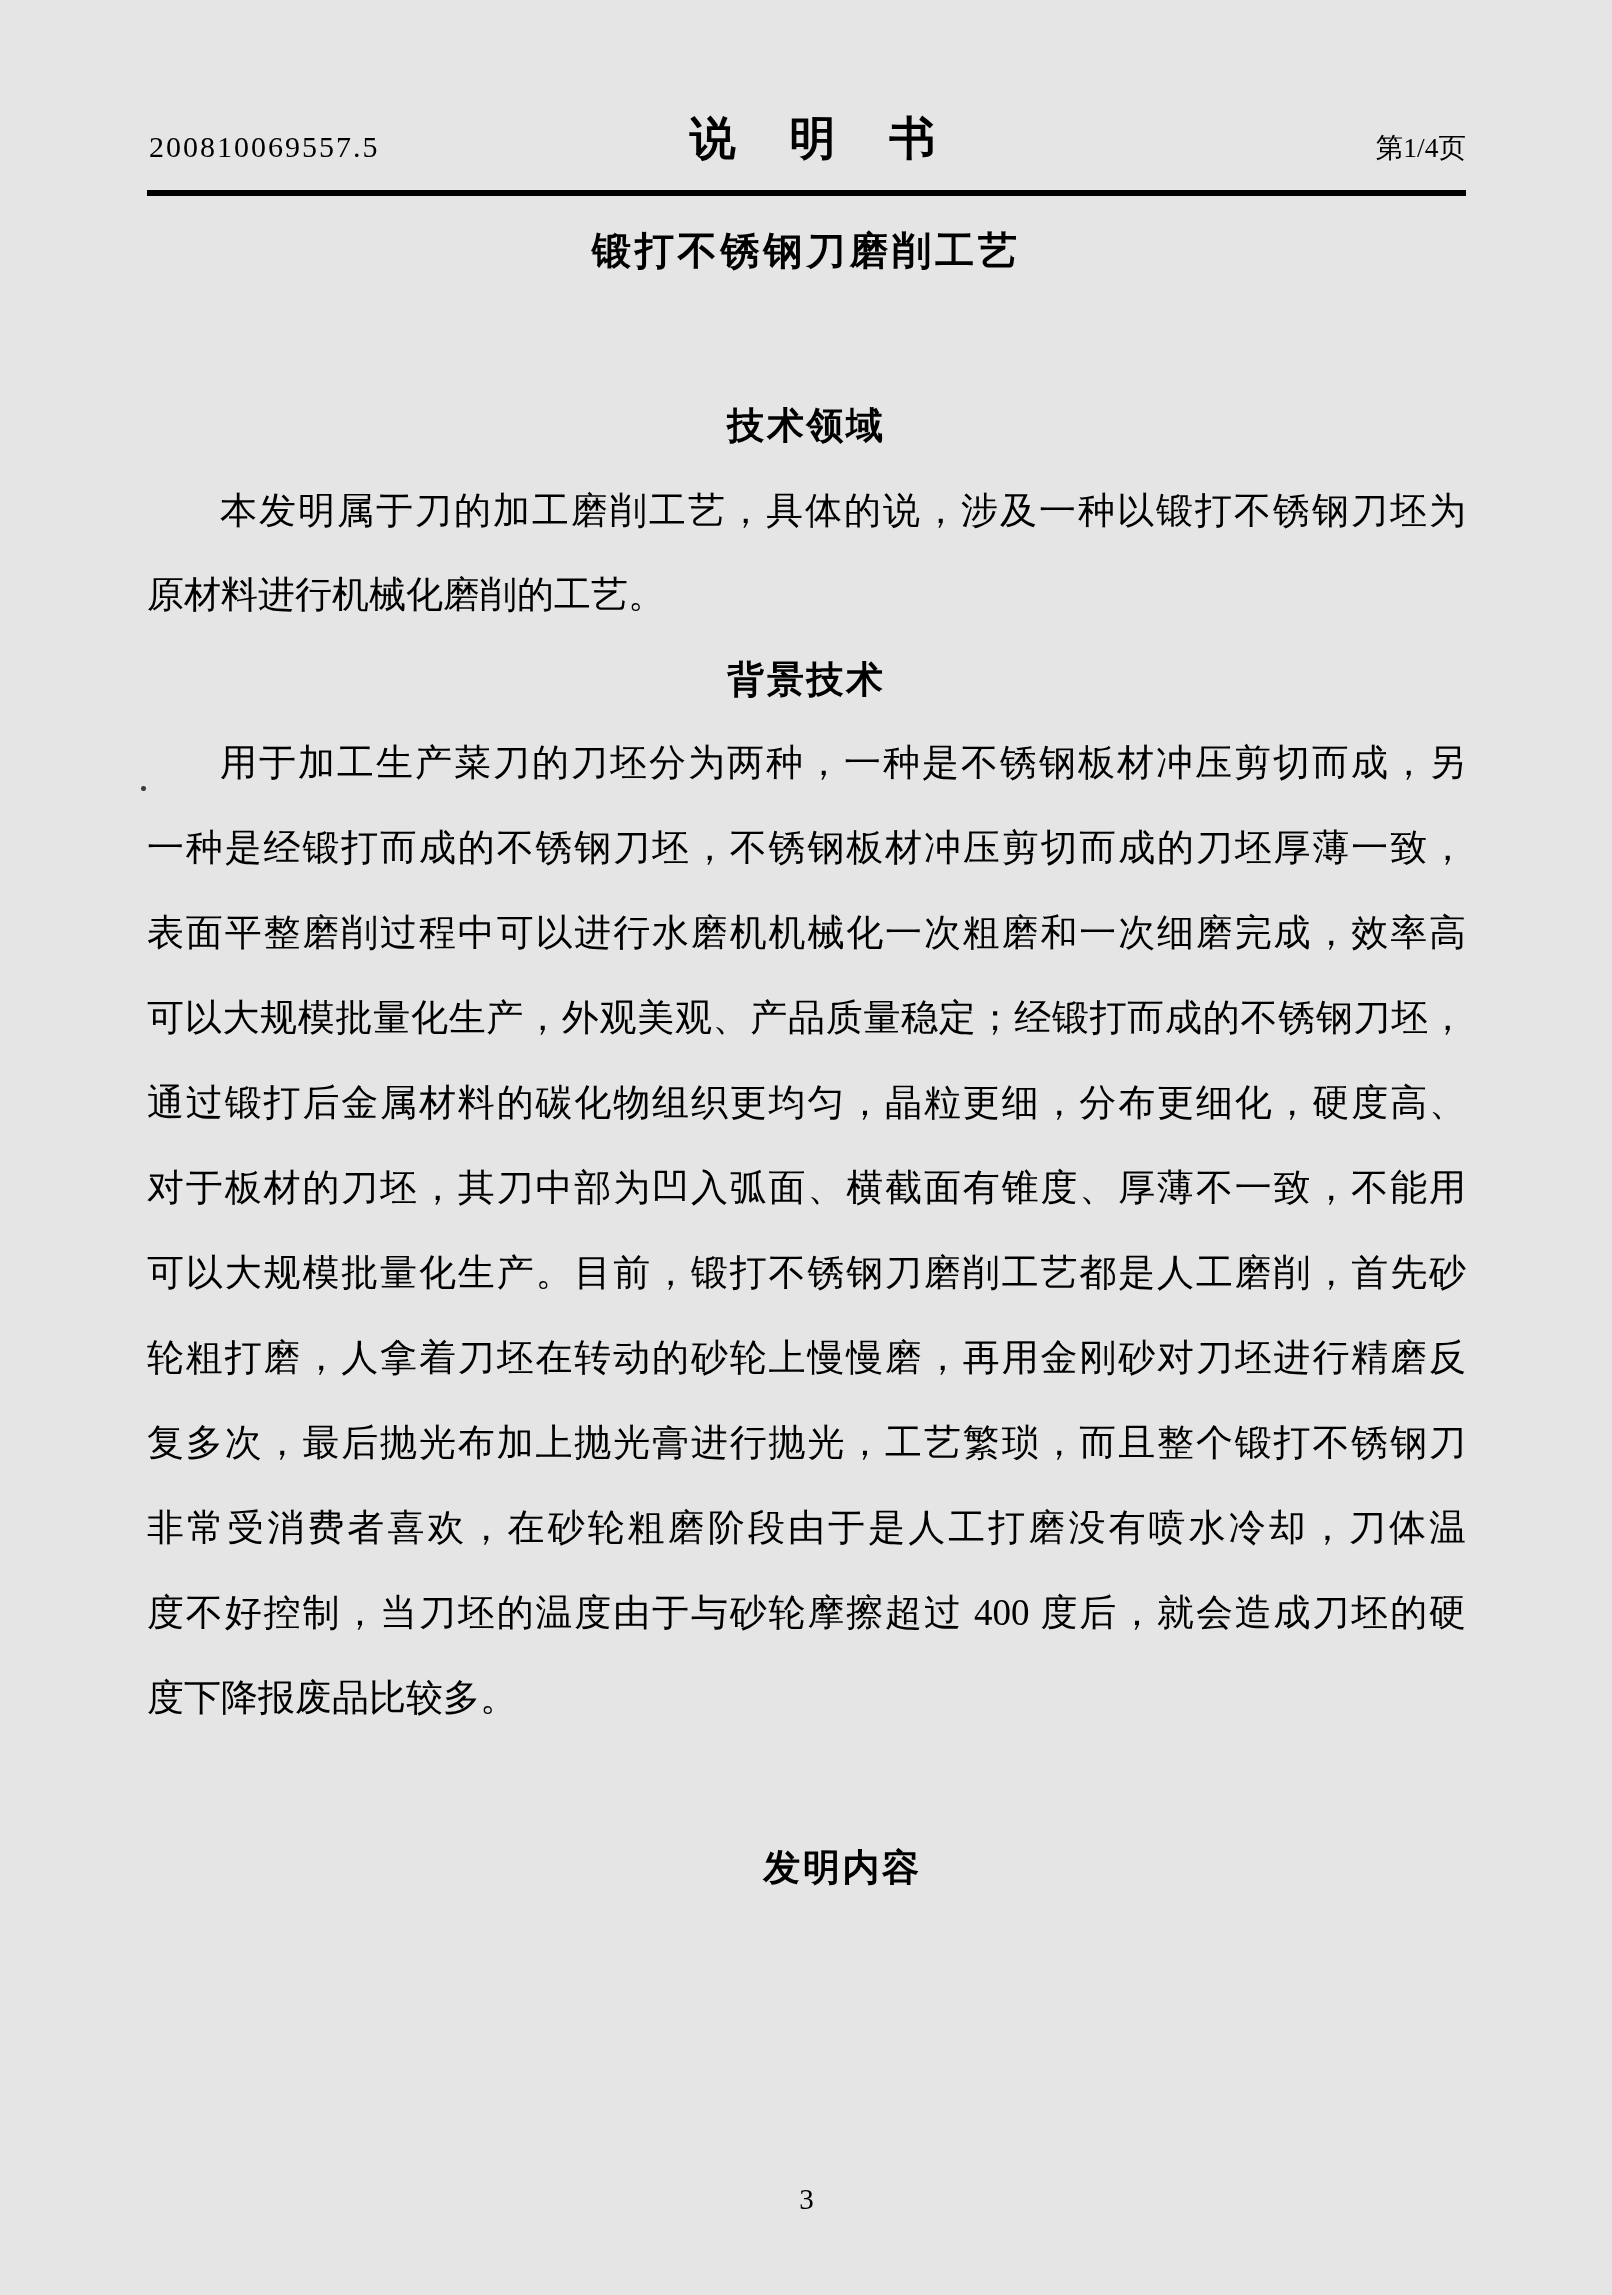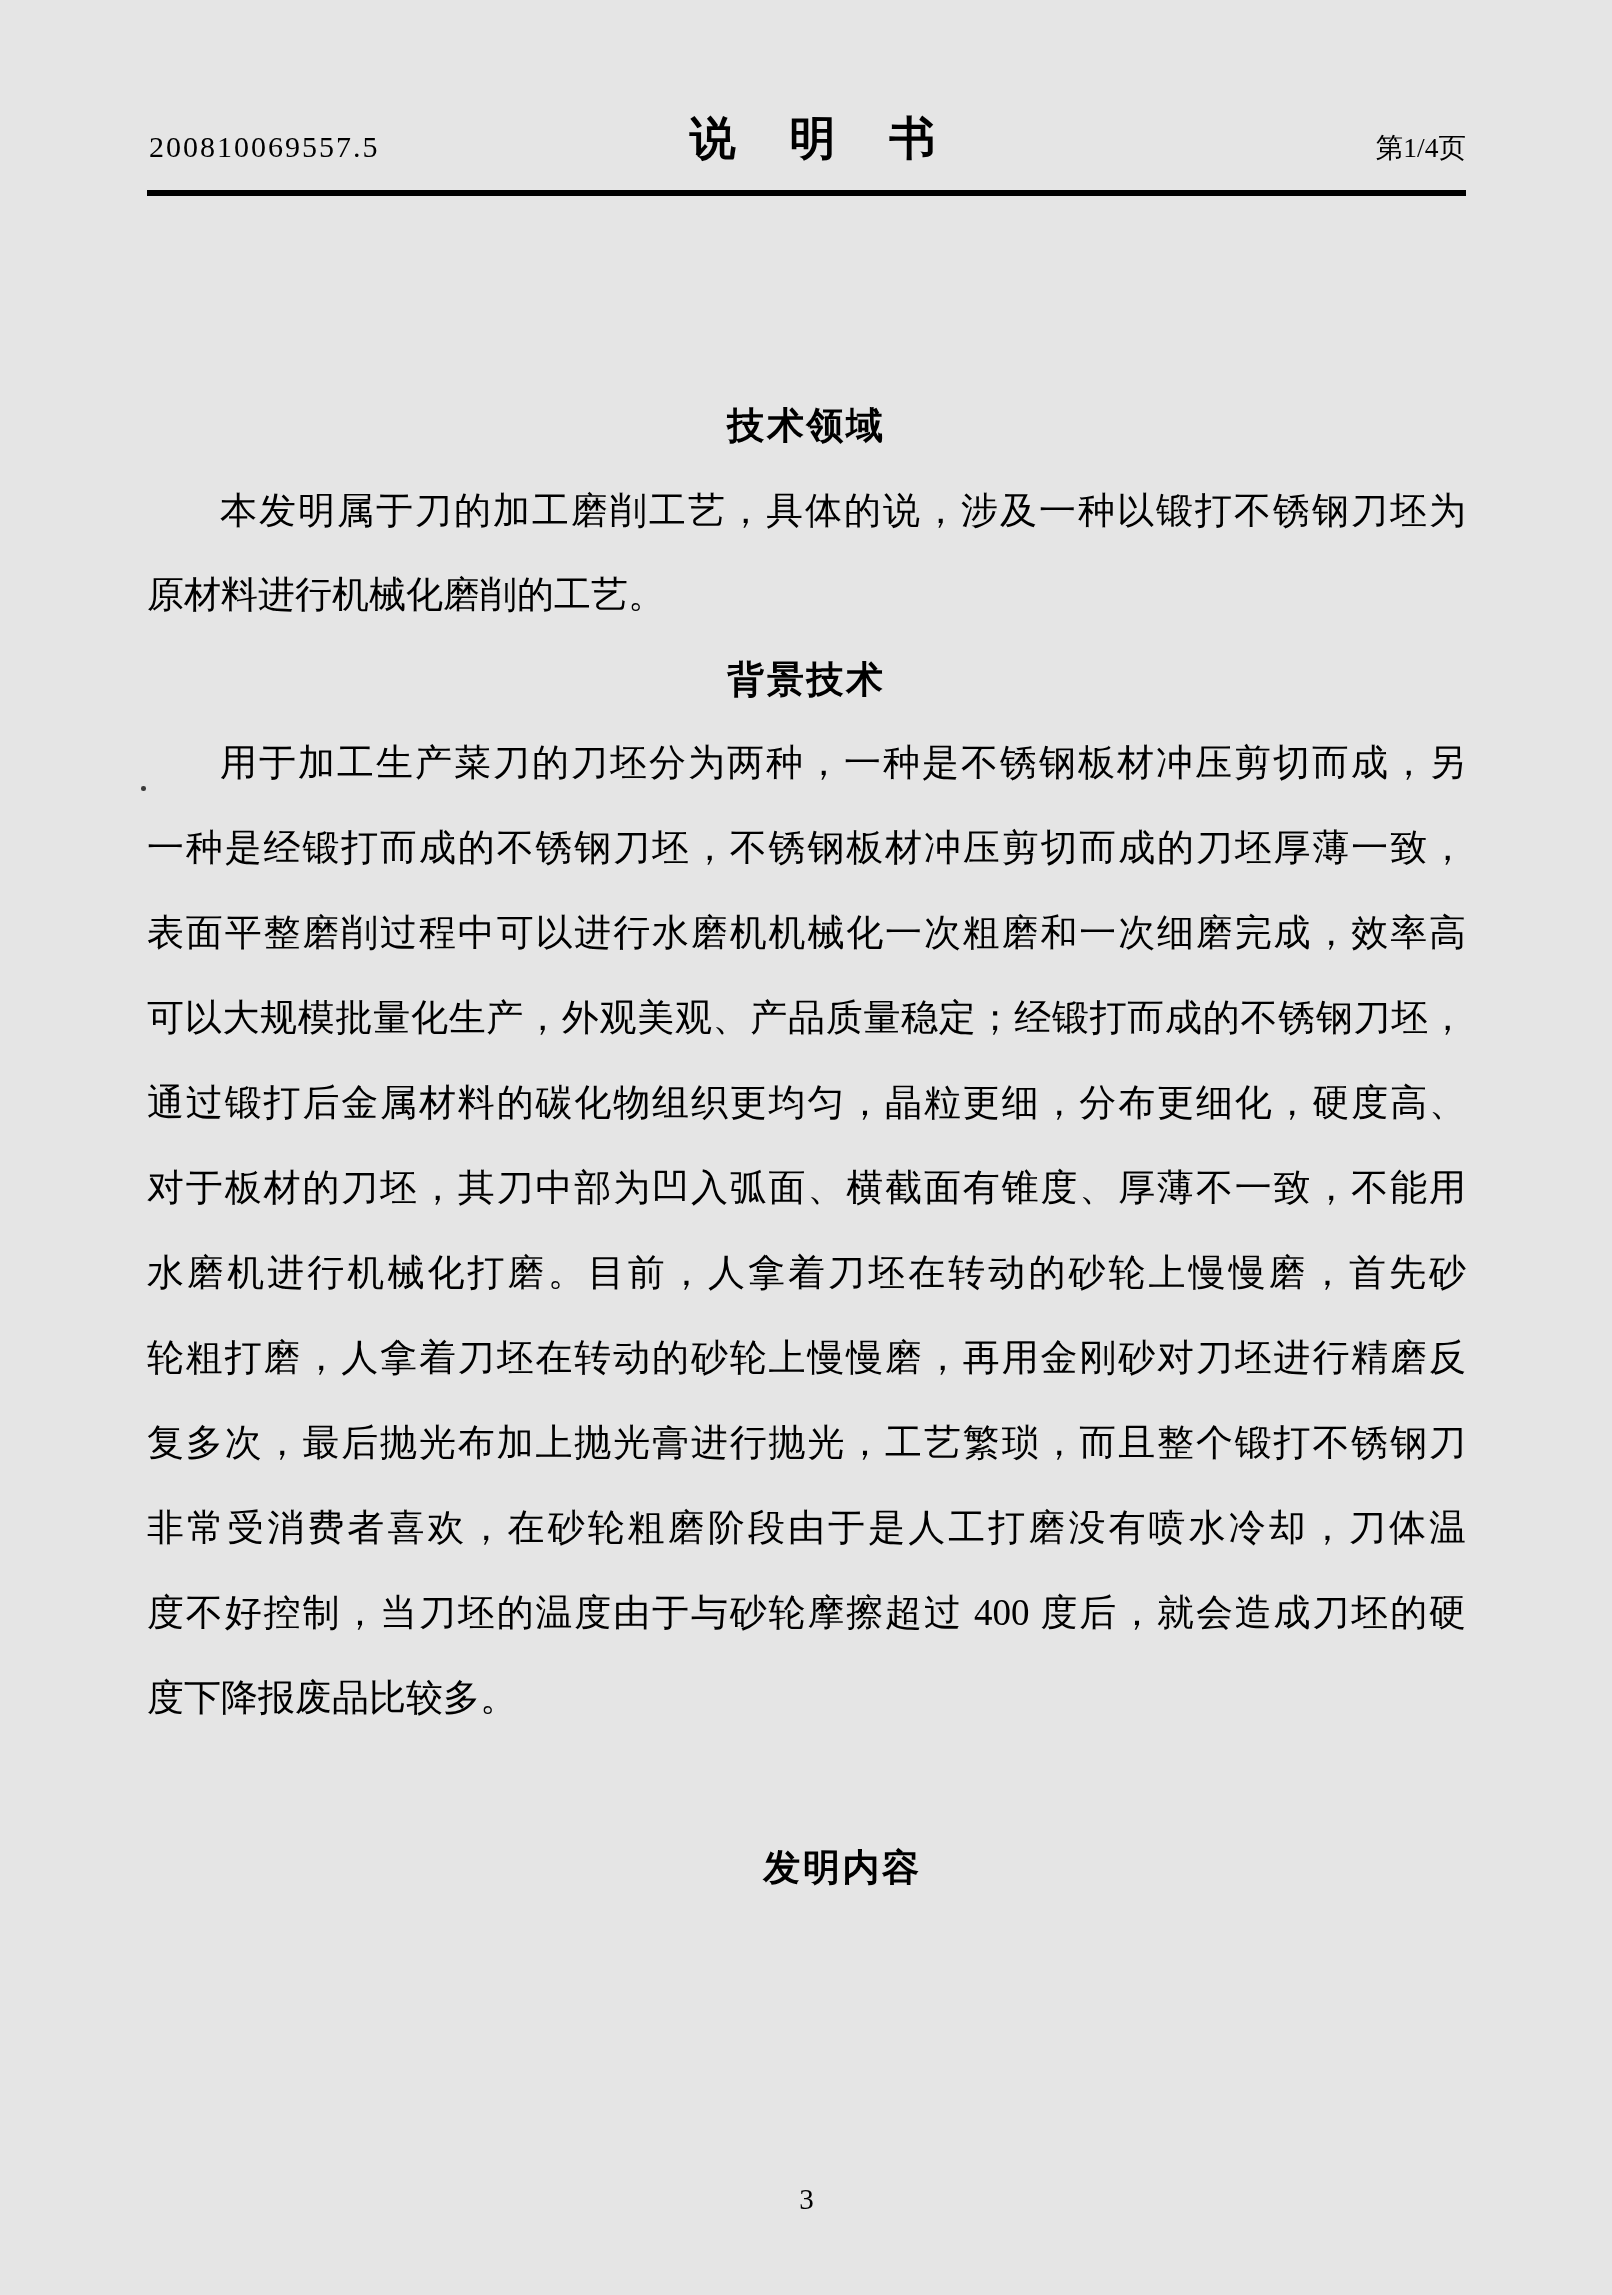--- a/index.html
+++ b/index.html
@@ -134,36 +134,37 @@
 </head>
 <body>
 
 <div class="sheet">
 
   <div class="app-number">200810069557.5</div>
   <div class="spec-title">说　明　书</div>
   <div class="page-indicator">第1/4页</div>
   <div class="header-rule"></div>
 
+  <div class="invention-title">锻打不锈钢刀磨削工艺</div>
 
   <div class="section-heading" id="heading-technical-field">技术领域</div>
   <div class="para" id="para-technical-field">
     <div class="line first">本发明属于刀的加工磨削工艺，具体的说，涉及一种以锻打不锈钢刀坯为</div>
     <div class="line last">原材料进行机械化磨削的工艺。</div>
   </div>
 
   <div class="section-heading" id="heading-background">背景技术</div>
   <div class="para" id="para-background">
     <div class="line first">用于加工生产菜刀的刀坯分为两种，一种是不锈钢板材冲压剪切而成，另</div>
     <div class="line">一种是经锻打而成的不锈钢刀坯，不锈钢板材冲压剪切而成的刀坯厚薄一致，</div>
     <div class="line">表面平整磨削过程中可以进行水磨机机械化一次粗磨和一次细磨完成，效率高</div>
     <div class="line">可以大规模批量化生产，外观美观、产品质量稳定；经锻打而成的不锈钢刀坯，</div>
     <div class="line">通过锻打后金属材料的碳化物组织更均匀，晶粒更细，分布更细化，硬度高、</div>
     <div class="line">对于板材的刀坯，其刀中部为凹入弧面、横截面有锥度、厚薄不一致，不能用</div>
-    <div class="line">水磨机进行机械化打磨。目前，人拿着刀坯在转动的砂轮上慢慢磨，首先砂</div>
+    <div class="line">可以大规模批量化生产。目前，锻打不锈钢刀磨削工艺都是人工磨削，首先砂</div>
     <div class="line">轮粗打磨，人拿着刀坯在转动的砂轮上慢慢磨，再用金刚砂对刀坯进行精磨反</div>
     <div class="line">复多次，最后抛光布加上抛光膏进行抛光，工艺繁琐，而且整个锻打不锈钢刀</div>
     <div class="line">非常受消费者喜欢，在砂轮粗磨阶段由于是人工打磨没有喷水冷却，刀体温</div>
     <div class="line">度不好控制，当刀坯的温度由于与砂轮摩擦超过 400 度后，就会造成刀坯的硬</div>
     <div class="line last">度下降报废品比较多。</div>
   </div>
 
   <div class="section-heading" id="heading-summary">发明内容</div>
 
   <div class="footer-page-number">3</div>

